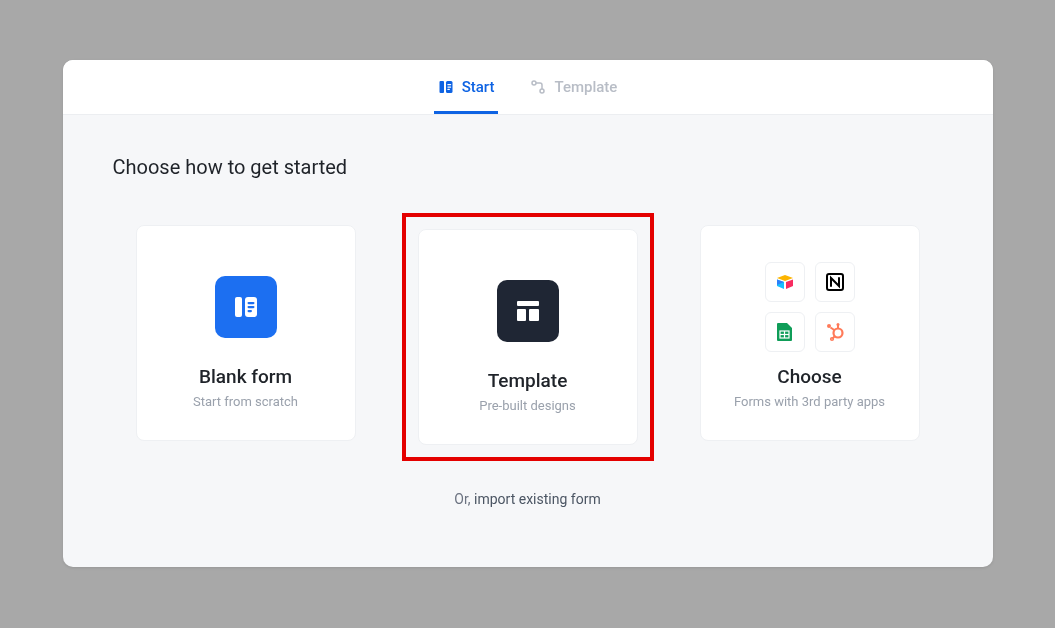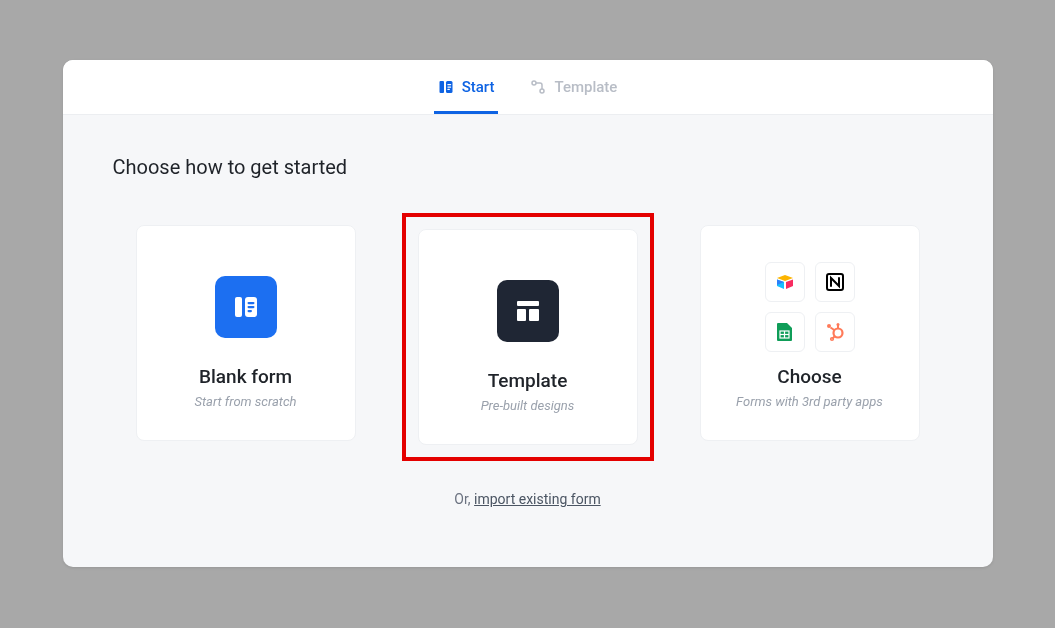--- a/index.html
+++ b/index.html
@@ -87,21 +87,20 @@
     .card-title {
       font-size: 19px;
       font-weight: 500;
       color: #1f2329;
       margin-top: 8px;
     }
     .card-sub {
       font-size: 13px;
       color: #9aa1ac;
       margin-top: 6px;
-      font-style: italic;
     }
     .big-icon {
       width: 62px;
       height: 62px;
       border-radius: 10px;
       display: flex;
       align-items: center;
       justify-content: center;
     }
     .big-icon.blue { background: #1c6ff1; }
@@ -121,21 +120,20 @@
       align-items: center;
       justify-content: center;
     }
     .import-row {
       text-align: center;
       font-size: 14px;
       color: #6b7280;
     }
     .import-row a {
       color: #4b5563;
-      text-decoration: underline;
       cursor: pointer;
     }
   </style>
 </head>
 <body>
 
 <div class="modal">
 
   <div class="tabs">
 

